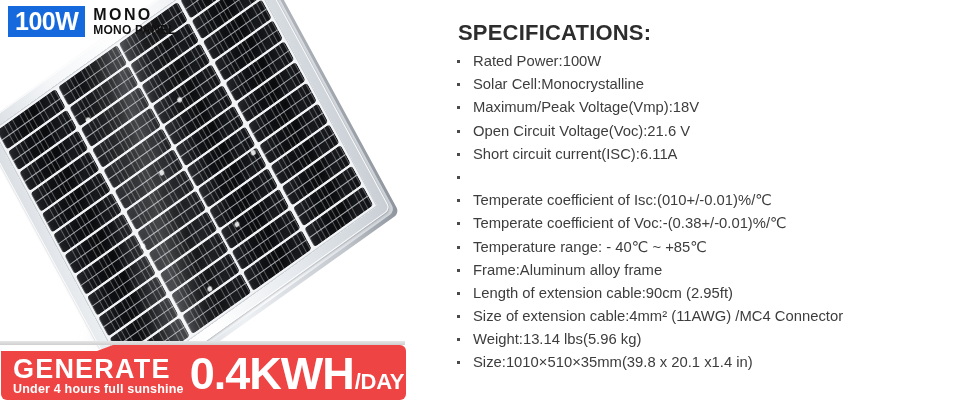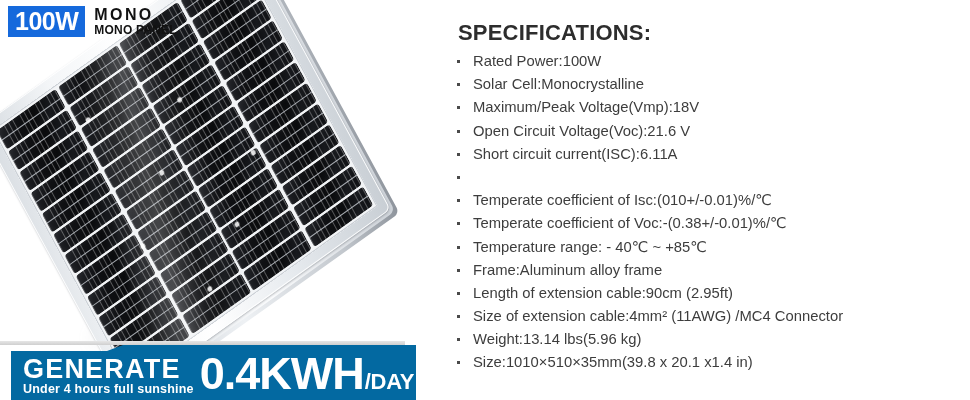--- a/index.html
+++ b/index.html
@@ -7,26 +7,26 @@
     width:970px;height:400px;overflow:hidden;background:#ffffff;
     font-family:"Liberation Sans","DejaVu Sans",sans-serif;
     -webkit-font-smoothing:antialiased;
   }
   #page{position:relative;width:970px;height:400px;background:#fff;overflow:hidden;}
 
   
   #left-pane{position:absolute;left:0;top:0;width:440px;height:400px;overflow:hidden;}
 
   
-  #badge{position:absolute;left:8px;top:6px;display:flex;align-items:flex-start;z-index:30;gap:8px;}
+  #badge{position:absolute;left:8px;top:6px;display:flex;align-items:flex-start;z-index:30;}
   #badge-power{
     background:#1569dc;color:#fff;font-weight:bold;font-size:25px;line-height:26px;
     padding:2px 7px 3px 7px;letter-spacing:-0.5px;font-family:"Liberation Sans",sans-serif;
   }
-  #badge-text{margin-left:1px;display:flex;flex-direction:column;color:#111;padding-top:1px;}
+  #badge-text{margin-left:8px;display:flex;flex-direction:column;color:#111;padding-top:1px;}
   #badge-mono{font-size:16px;font-weight:bold;line-height:16px;letter-spacing:2.4px;}
   #badge-sub{font-size:12px;font-weight:bold;line-height:13px;letter-spacing:0.2px;margin-top:1px;}
 
   
   #panel-stage{position:absolute;left:0;top:0;width:440px;height:345px;}
   #panel-shadow{
     position:absolute;left:60px;top:232px;width:280px;height:70px;
     background:radial-gradient(ellipse at 50% 50%, rgba(120,125,135,.38) 0%, rgba(140,145,155,.16) 45%, rgba(255,255,255,0) 72%);
     transform:rotate(-35deg);filter:blur(5px);
   }
@@ -83,23 +83,23 @@
     background:linear-gradient(106deg, rgba(255,255,255,0) 28%, rgba(255,255,255,.22) 40%, rgba(255,255,255,.06) 47%, rgba(255,255,255,0) 58%);
   }
   
   .spot{position:absolute;width:5px;height:5px;background:rgba(255,255,255,.85);border-radius:50%;filter:blur(.6px);}
 
   
   #banner{position:absolute;left:0;top:341px;width:405px;height:59px;z-index:40;}
   #banner-strip{position:absolute;left:0;top:0;width:405px;height:4px;
     background:linear-gradient(180deg,#e6e6e6,#cfcfcf);}
   #banner-body{
-    position:absolute;left:11px;top:4px;width:405px;height:55px;background:#0369a1;
+    position:absolute;left:1px;top:4px;width:405px;height:55px;background:#ef4444;
     clip-path:polygon(0 6px, 96px 6px, 112px 0, 405px 0, 405px 55px, 0 55px);
-    display:flex;align-items:flex-end;
+    display:flex;align-items:flex-end;border-radius:6px;
   }
   #banner-inner{display:flex;align-items:flex-end;padding:0 0 4px 12px;width:100%;box-sizing:border-box;}
   #gen-block{display:flex;flex-direction:column;justify-content:flex-end;}
   #gen-word{color:#fff;font-weight:bold;font-size:27px;line-height:27px;letter-spacing:1.2px;}
   #gen-sub{color:#fff;font-weight:bold;font-size:12.5px;line-height:14px;letter-spacing:.2px;margin-top:-1px;}
   #kwh-block{display:flex;align-items:baseline;margin-left:6px;}
   #kwh-value{color:#fff;font-weight:bold;font-size:45px;line-height:45px;letter-spacing:-1px;}
   #kwh-unit{color:#fff;font-weight:bold;font-size:22px;line-height:22px;letter-spacing:-.3px;margin-left:1px;}
 
   

